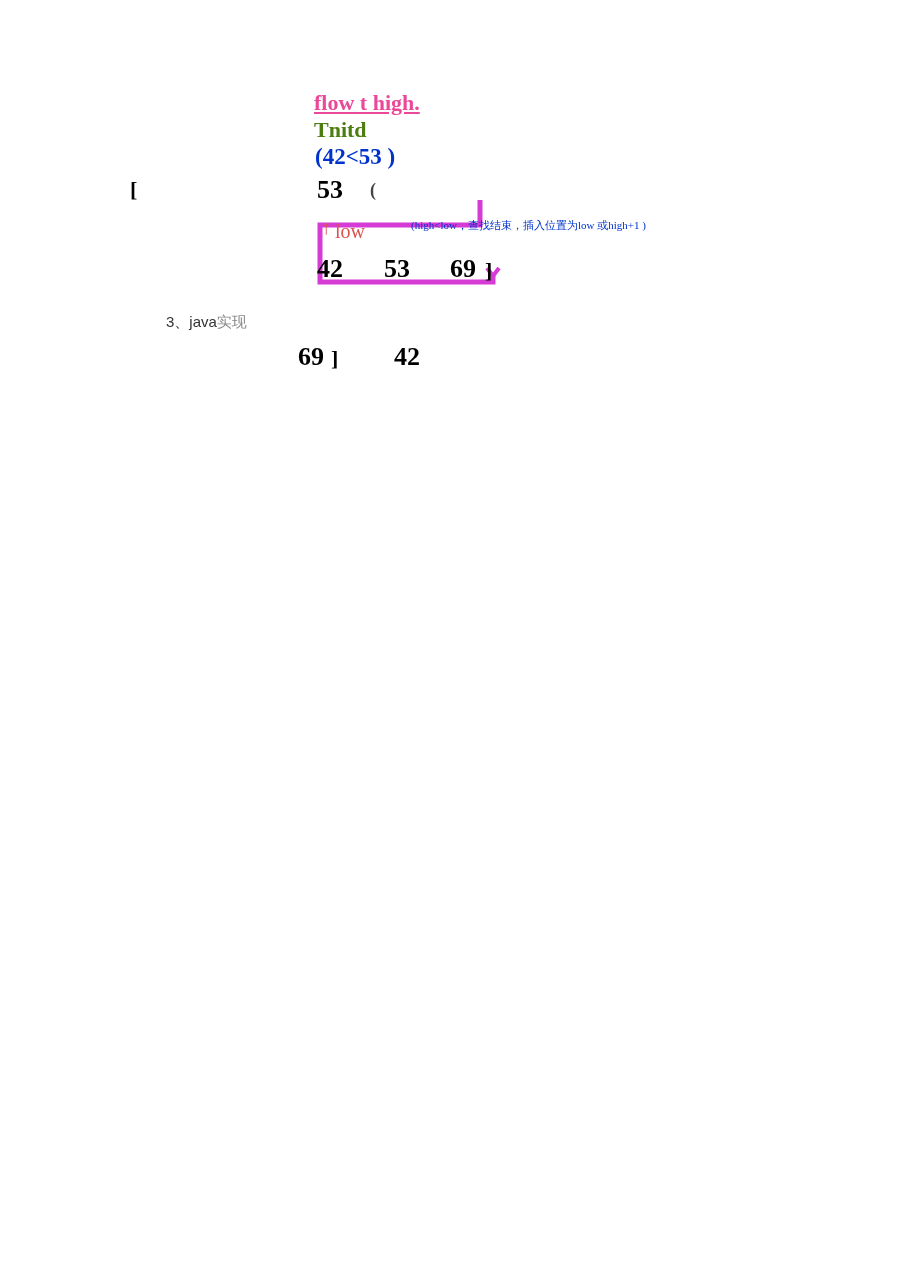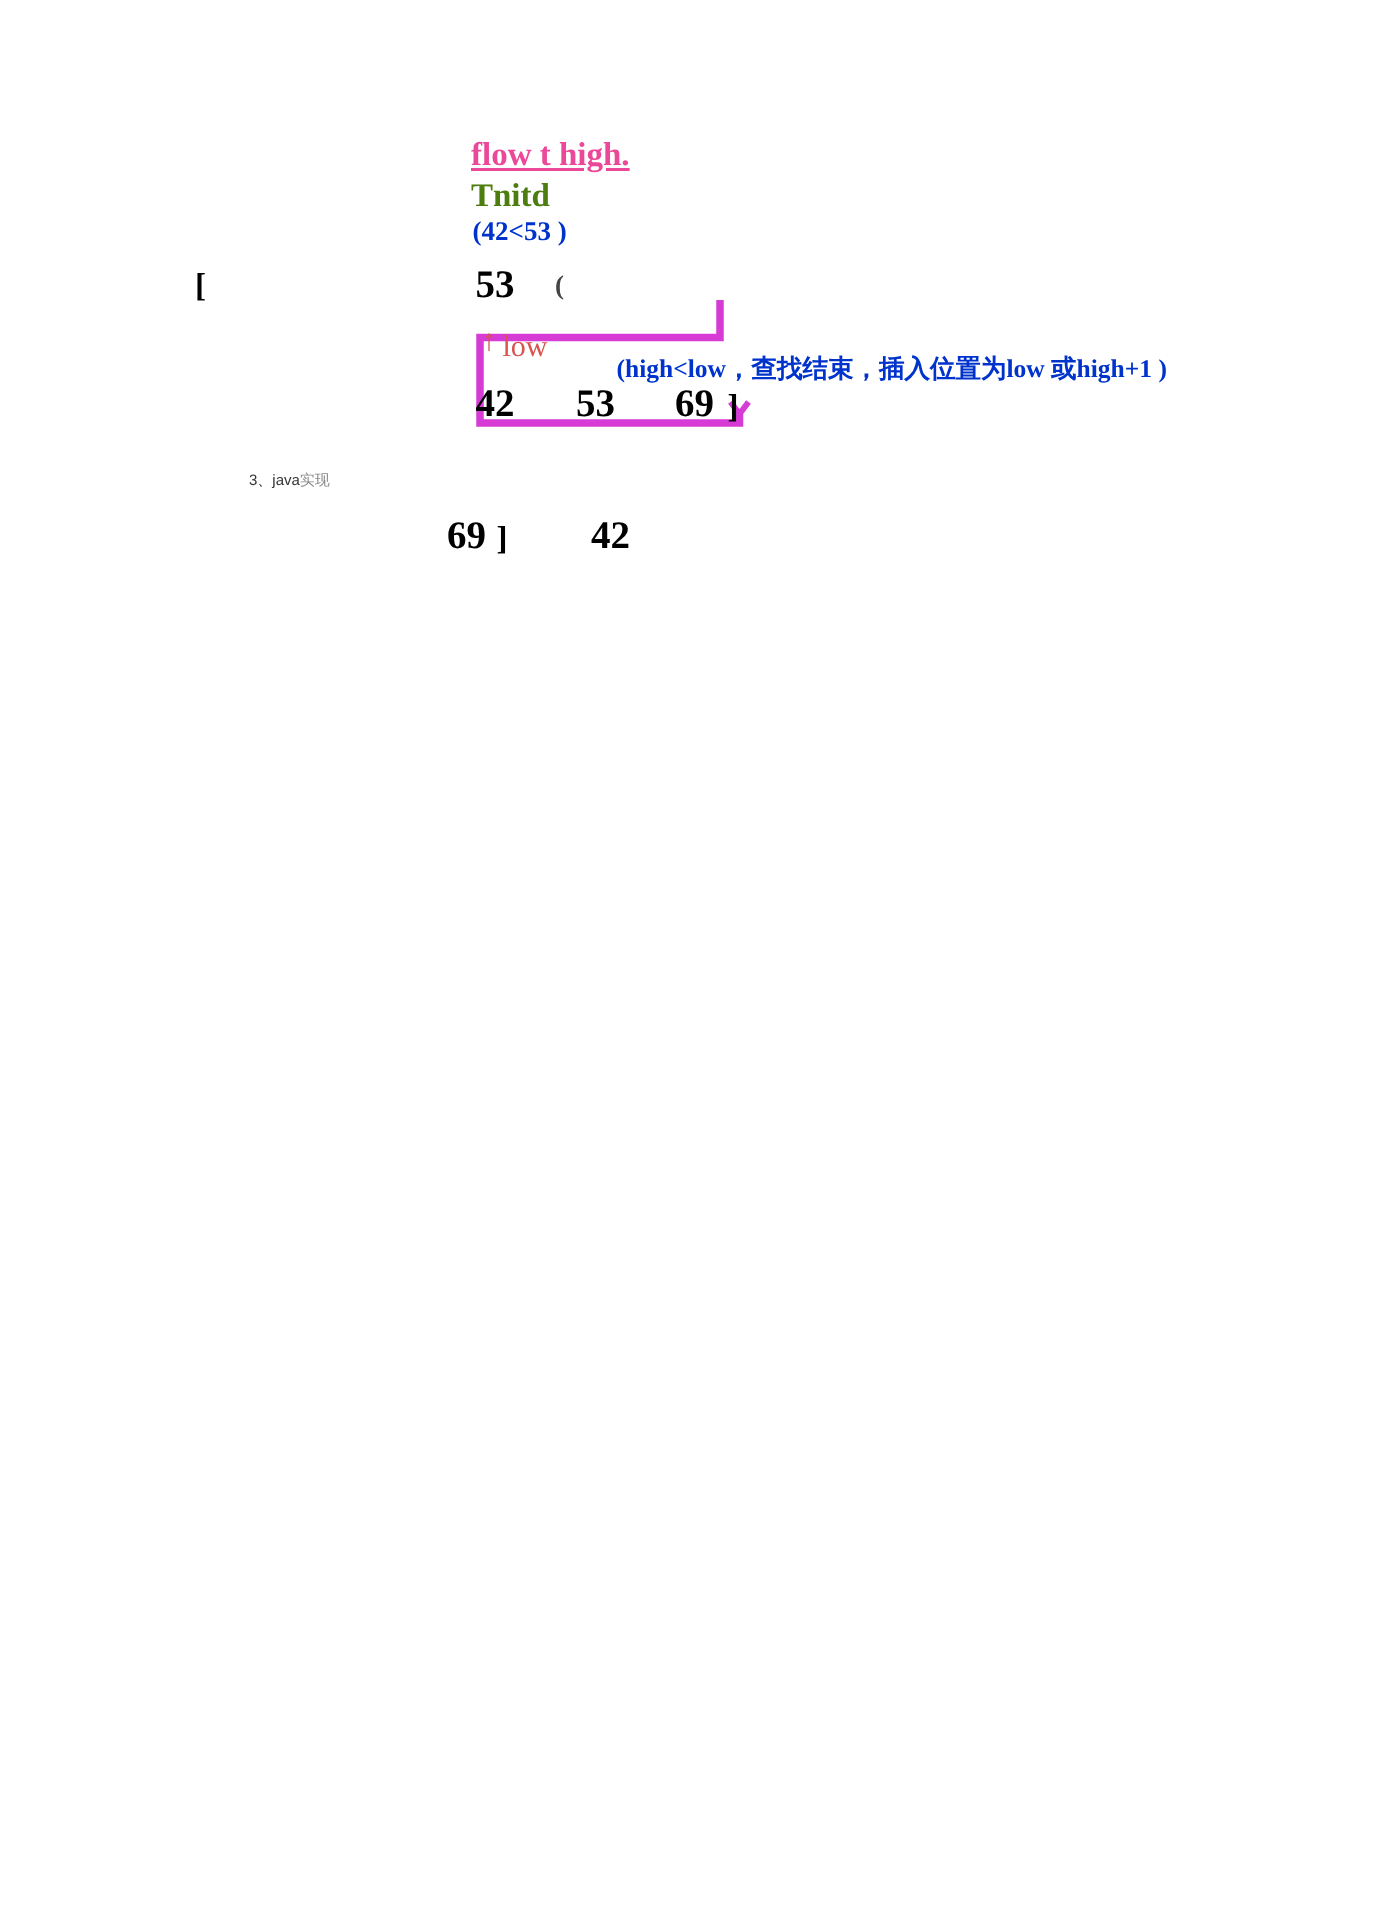--- a/index.html
+++ b/index.html
@@ -25,21 +25,21 @@
     top: 117px;
     color: #4d7c0f;
     font-size: 22px;
     font-weight: bold;
   }
   .condition {
     position: absolute;
     left: 315px;
     top: 144px;
     color: #0033cc;
-    font-size: 18px;
+    font-size: 23px;
     font-weight: bold;
   }
   .bracket-left {
     position: absolute;
     left: 130px;
     top: 177px;
     font-size: 22px;
     font-weight: bold;
     color: #000;
   }
@@ -73,24 +73,23 @@
     top: 220px;
     color: #d9534f;
     font-size: 20px;
     font-weight: normal;
   }
   .high-note {
     position: absolute;
     left: 411px;
     top: 218px;
     color: #0033cc;
-    font-size: 17px;
-    font-weight: bold;
+    font-size: 11px;
+    font-weight: normal;
     white-space: nowrap;
-    margin-top: 16px;
   }
   .num42 {
     position: absolute;
     left: 317px;
     top: 254px;
     font-size: 26px;
     font-weight: bold;
     color: #000;
   }
   .num53-bot {
@@ -120,21 +119,21 @@
   .magenta-path {
     position: absolute;
     left: 313px;
     top: 200px;
     pointer-events: none;
   }
   .java-impl {
     position: absolute;
     left: 166px;
     top: 313px;
-    font-size: 10px;
+    font-size: 15px;
     color: #333;
     font-family: Arial, sans-serif;
   }
   .java-impl .cjk {
     color: #888;
   }
   .num69-bot {
     position: absolute;
     left: 298px;
     top: 342px;

